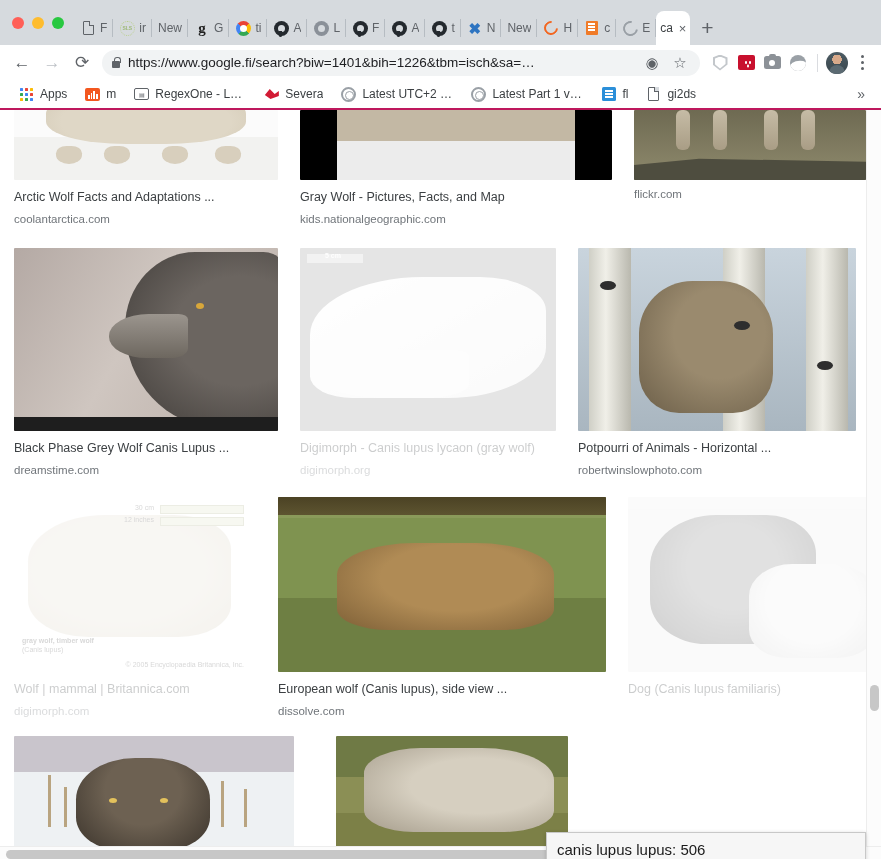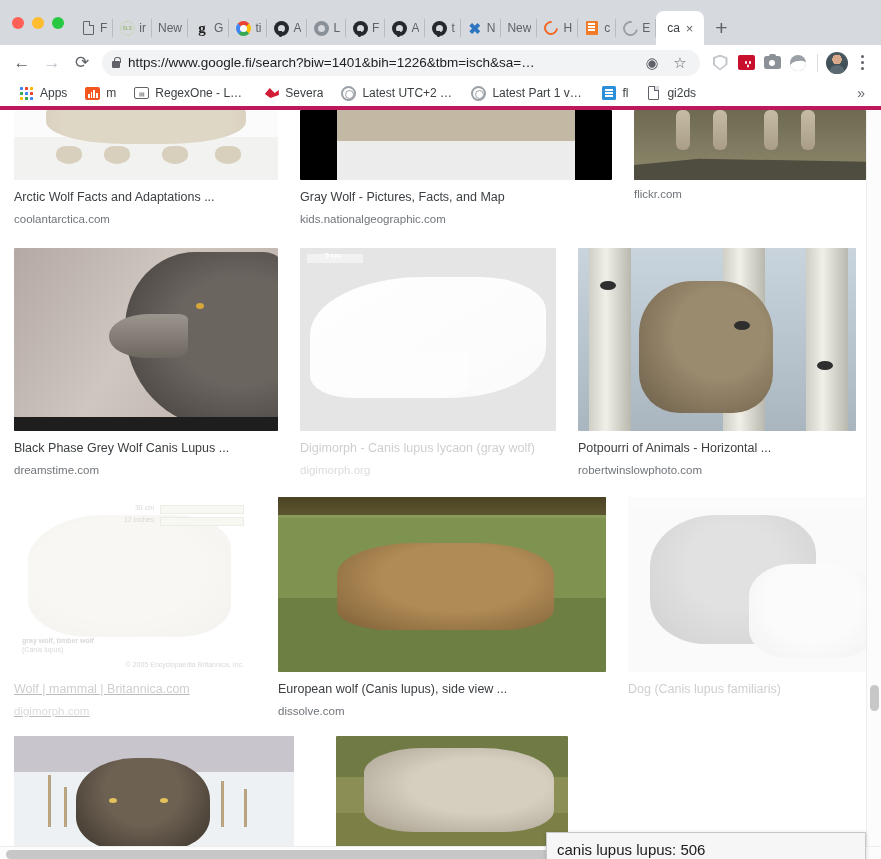--- a/index.html
+++ b/index.html
@@ -42,21 +42,21 @@
     border-radius: 8px 8px 0 0;
     flex: 0 0 auto;
   }
   .tab .sep {
     position: absolute; right: 0; top: 8px; bottom: 8px;
     width: 1px; background: #b6bcc2;
   }
   .tab.active {
     background: #ffffff;
     color: #3c4043;
-    padding: 0 11px;
+    padding: 0 4px;
   }
   .tab .favicon {
     width: 16px; height: 16px; flex: 0 0 16px;
     display: flex; align-items: center; justify-content: center;
     font-size: 13px; line-height: 1;
   }
   .tab .tlabel {
     white-space: nowrap; overflow: hidden;
     max-width: 34px;
   }
@@ -169,21 +169,21 @@
     background:#5b6a72;border-radius:8px 8px 0 0;}
   .kebab { width: 22px; height: 26px; display:flex;flex-direction:column;align-items:center;
     justify-content:center; gap:3px; flex:0 0 22px; }
   .kebab i { width:3px;height:3px;border-radius:50%;background:#5f6368;display:block; }
 
   
   .bookmarks {
     height: 30px; background: #fff;
     display: flex; align-items: center;
     padding: 0 10px; gap: 0;
-    border-bottom: 4px solid #be185d;
+    border-bottom: 2px solid #be185d;
     font-size: 12px; color: #3c4043;
   }
   .bm { display:flex; align-items:center; gap:6px; padding: 0 9px; height:24px;
     white-space:nowrap; max-width: 130px; overflow:hidden; }
   .bm .bmlabel { overflow:hidden; text-overflow:ellipsis; }
   .bmicon { width:15px; height:15px; flex:0 0 15px; display:flex;align-items:center;justify-content:center; }
   .apps-grid { display:grid; grid-template-columns: repeat(3,3px); grid-template-rows:repeat(3,3px);
     gap:2px; }
   .apps-grid i { width:3px;height:3px;display:block;border-radius:0.5px; }
   .fi-sc { width:15px;height:13px;background:#f3571f;border-radius:2px;
@@ -676,21 +676,21 @@
           <div class="sp" style="left:8%;top:18%"></div>
           <div class="sp" style="left:56%;top:40%"></div>
           <div class="sp" style="left:86%;top:62%"></div>
         </div>
         <div class="cap">Potpourri of Animals - Horizontal ...</div>
         <div class="dom">robertwinslowphoto.com</div>
       </div>
     </div>
 
     <div class="row" style="margin-top:20px;">
-      <div class="card faded" style="width:236px;text-decoration:underline;">
+      <div class="card faded" style="width:236px;">
         <div class="thumb t-brit">
           <div class="w"></div>
           <div class="scalebox"></div>
             <div class="scalebox2"></div>
           <div class="lbl" style="right:96px;top:7px;">30 cm</div>
           <div class="lbl" style="right:96px;top:19px;">12 inches</div>
           <div class="lbl" style="left:8px;bottom:28px;font-weight:bold;">gray wolf, timber wolf</div>
           <div class="lbl" style="left:8px;bottom:19px;">(Canis lupus)</div>
           <div class="lbl" style="right:6px;bottom:4px;">© 2005 Encyclopaedia Britannica, Inc.</div>
         </div>

